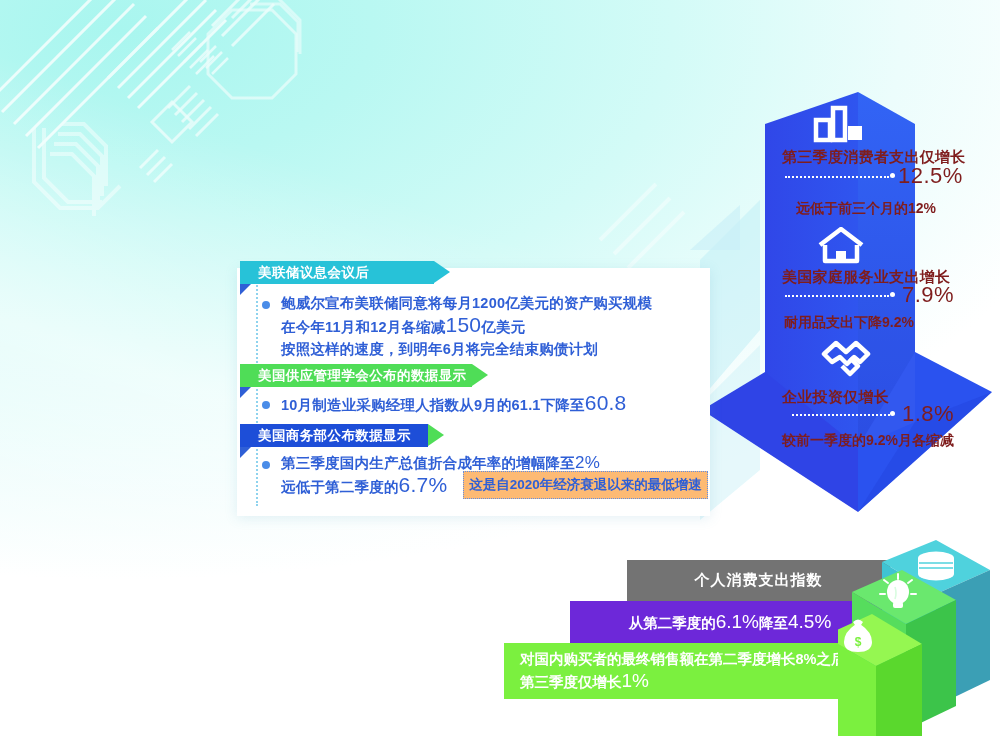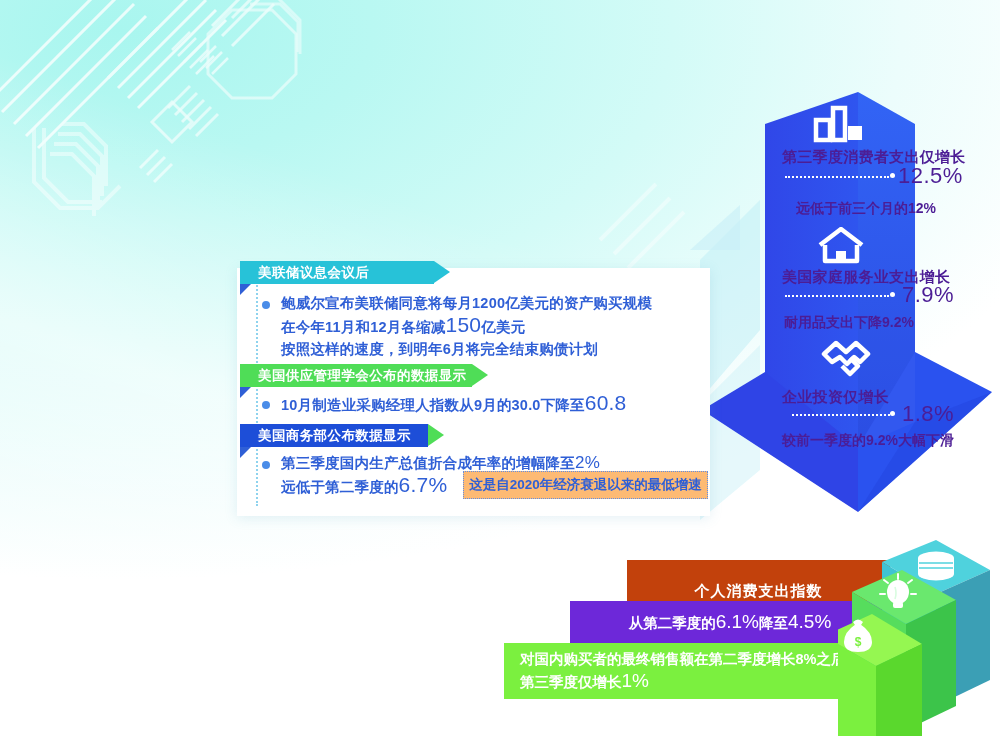--- a/index.html
+++ b/index.html
@@ -57,31 +57,31 @@
   .callout{
     position:absolute;left:463px;top:471px;width:243px;height:26px;
     border:1.5px dotted #5f8ee8;background:#fdba74;
     display:flex;align-items:center;justify-content:center;
     color:#2f5fd6;font-weight:bold;font-size:13.5px;white-space:nowrap;
   }
 
   
   .arrowwrap{position:absolute;left:700px;top:92px;width:300px;height:480px;}
   .arrow-text{position:absolute;left:700px;top:92px;width:300px;height:480px;}
-  .at{position:absolute;color:#4c1d95;white-space:nowrap;}
+  .at{position:absolute;color:#7f1d1d;white-space:nowrap;}
   .at.hd{font-size:15px;font-weight:bold;letter-spacing:.3px;}
   .at.sub{font-size:14px;font-weight:bold;}
   .at.val{font-size:22px;font-weight:normal;letter-spacing:.5px;}
   .leader{position:absolute;height:0;border-top:2px dotted #ffffff;}
   .leaddot{position:absolute;width:5px;height:5px;border-radius:50%;background:#fff;}
 
   
   .steps{position:absolute;left:490px;top:548px;width:510px;height:188px;}
   .band{position:absolute;color:#fff;font-weight:bold;display:flex;align-items:center;}
-  .band.b1{background:#c2410c;left:137px;top:12px;width:263px;height:41px;justify-content:center;align-items:flex-end;}
+  .band.b1{background:#737373;left:137px;top:12px;width:263px;height:41px;justify-content:center;}
   .band.b1 .t{font-size:15px;letter-spacing:1px;}
   .band.b2{background:#6d28d9;left:80px;top:53px;width:320px;height:42px;justify-content:center;}
   .band.b3{background:#7bf03f;left:14px;top:95px;width:386px;height:56px;padding-left:16px;box-sizing:border-box;}
   .bt{font-size:14.5px;line-height:21px;white-space:nowrap;}
   .bt .n{font-size:19px;font-weight:normal;}
 
   .cubes{position:absolute;left:838px;top:540px;width:162px;height:196px;}
 </style>
 </head>
 <body>
@@ -245,21 +245,21 @@
     <svg style="position:absolute;left:120px;top:248px;" width="52" height="40" viewBox="0 0 52 40">
       <g fill="none" stroke="#ffffff" stroke-width="4.5" stroke-linejoin="round">
         <path d="M4 14 L16 3 L26 12 L36 3 L48 14 L40 22 L34 17 L27 24 L20 17 L12 22 Z"></path>
         <path d="M30 18 L38 26 L30 34 L22 26"></path>
       </g>
     </svg>
     <div class="at hd" style="left:82px;top:296px;">企业投资仅增长</div>
     <div class="leader" style="left:92px;top:322px;width:98px;"></div>
     <div class="leaddot" style="left:190px;top:319px;"></div>
     <div class="at val" style="left:202px;top:309px;">1.8%</div>
-    <div class="at sub" style="left:82px;top:340px;">较前一季度的9.2%大幅下滑</div>
+    <div class="at sub" style="left:82px;top:340px;">较前一季度的9.2%月各缩减</div>
   </div>
 
   <div class="card"></div>
   <div class="dotline"></div>
 
   <div class="ribbon teal">
     <span>美联储议息会议后</span>
     <span class="cap"></span>
   </div>
   <div class="fold" style="left:240px;top:284px;"></div>
@@ -272,21 +272,21 @@
   </div>
 
   <div class="ribbon green1">
     <span>美国供应管理学会公布的数据显示</span>
     <span class="cap"></span>
   </div>
   <div class="fold" style="left:240px;top:387px;"></div>
 
   <div class="bullet" style="left:262px;top:401px;"></div>
   <div class="blk" style="left:281px;top:392px;">
-    <div class="line"><span>10</span><span>月制造业采购经理人指数从</span><span>9</span><span>月的</span><span>30.0</span><span>下降至</span><span class="big">60.8</span></div>
+    <div class="line"><span>10</span><span>月制造业采购经理人指数从</span><span>9</span><span>月的</span><span>61.1</span><span>下降至</span><span class="big">60.8</span></div>
   </div>
 
   <div class="ribbon green2">
     <span>美国商务部公布数据显示</span>
     <span class="cap"></span>
   </div>
   <div class="fold" style="left:240px;top:447px;"></div>
 
   <div class="bullet" style="left:262px;top:461px;"></div>
   <div class="blk" style="left:281px;top:452px;">

